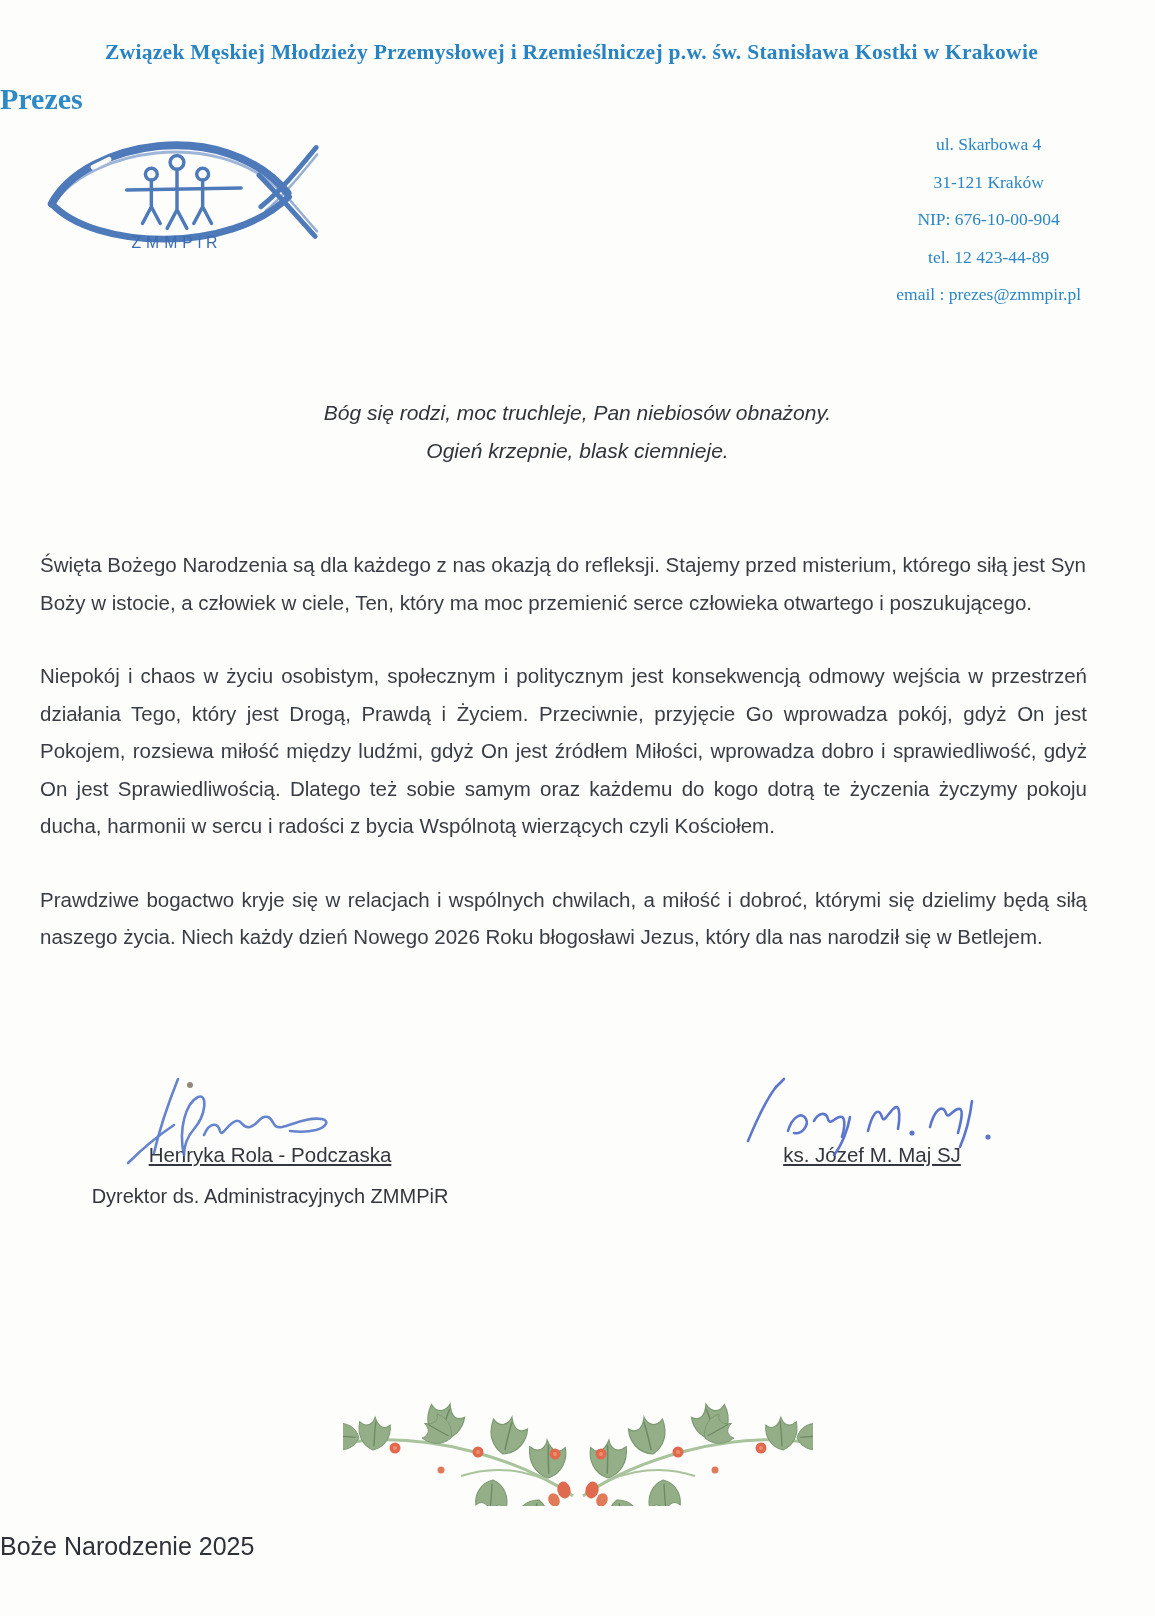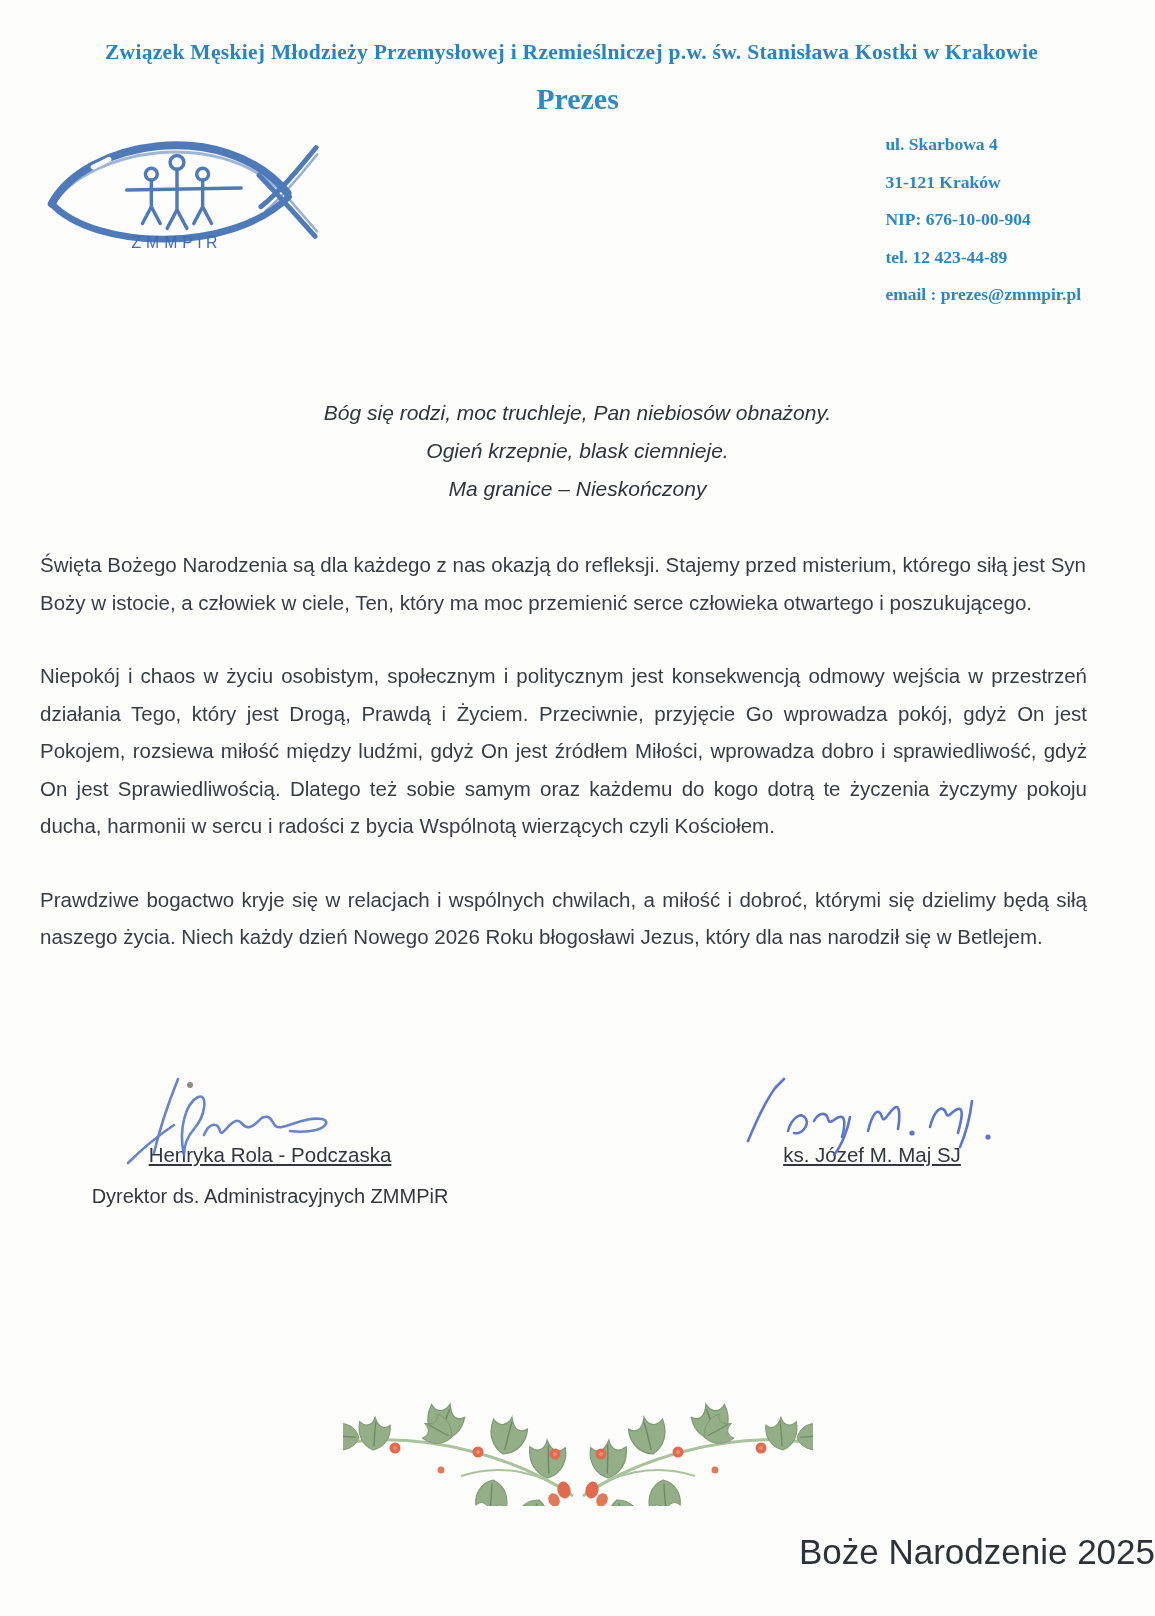--- a/index.html
+++ b/index.html
@@ -20,40 +20,39 @@
     text-align: center;
     font-family: "Liberation Serif", "DejaVu Serif", serif;
     font-weight: bold;
     font-size: 21.5px;
     letter-spacing: 0.3px;
     color: #2883c2;
   }
   .role-title {
     position: absolute;
     top: 82px; left: 0; right: 0;
-    text-align: center;
     font-family: "Liberation Serif", "DejaVu Serif", serif;
     font-weight: bold;
     font-size: 30px;
     color: #2e8ac6;
   }
   
   .logo {
     position: absolute;
     top: 112px; left: 34px;
     width: 285px; height: 148px;
   }
   .logo svg { width: 100%; height: 100%; }
   
   .contact {
     position: absolute;
     top: 126px; right: 74px;
-    text-align: left;
+    text-align: center;
     font-family: "Liberation Serif", "DejaVu Serif", serif;
-    font-weight: bold;
+    font-weight: normal;
     font-size: 17.5px;
     line-height: 37.5px;
     color: #2a86c4;
   }
   
   .quote {
     position: absolute;
     top: 394px; left: 0; right: 0;
     text-align: center;
     font-style: italic;
@@ -87,22 +86,22 @@
   .holly {
     position: absolute;
     top: 1388px; left: 0; right: 0;
     text-align: center;
   }
   .holly svg { width: 470px; height: 118px; }
   
   .footer-title {
     position: absolute;
     top: 1532px; left: 0; right: 0;
-    text-align: right;
-    font-size: 35px;
+    text-align: left;
+    font-size: 25px;
     color: #2d3238;
   }
 </style>
 </head>
 <body>
 
 <div class="org-title">Związek Męskiej Młodzieży Przemysłowej i Rzemieślniczej p.w. św. Stanisława Kostki w Krakowie</div>
 <div class="role-title">Prezes</div>
 
 <div class="logo">
@@ -139,21 +138,20 @@
   <div>ul. Skarbowa 4</div>
   <div>31-121 Kraków</div>
   <div>NIP: 676-10-00-904</div>
   <div>tel. 12 423-44-89</div>
   <div>email : prezes@zmmpir.pl</div>
 </div>
 
 <div class="quote">
   <div>Bóg się rodzi, moc truchleje, Pan niebiosów obnażony.</div>
   <div>Ogień krzepnie, blask ciemnieje.</div>
-  <div>Ma granice – Nieskończony</div>
 </div>
 
 <div class="letter-body">
   <p>Święta Bożego Narodzenia są dla każdego z nas okazją do refleksji. Stajemy przed misterium, którego siłą jest Syn Boży w istocie, a człowiek w ciele, Ten, który ma moc przemienić serce człowieka otwartego i poszukującego.</p>
   <p class="justify">Niepokój i chaos w życiu osobistym, społecznym i politycznym jest konsekwencją odmowy wejścia w przestrzeń działania Tego, który jest Drogą, Prawdą i Życiem. Przeciwnie, przyjęcie Go wprowadza pokój, gdyż On jest Pokojem, rozsiewa miłość między ludźmi, gdyż On jest źródłem Miłości, wprowadza dobro i sprawiedliwość, gdyż On jest Sprawiedliwością. Dlatego też sobie samym oraz każdemu do kogo dotrą te życzenia życzymy pokoju ducha, harmonii w sercu i radości z bycia Wspólnotą wierzących czyli Kościołem.</p>
   <p class="justify">Prawdziwe bogactwo kryje się w relacjach i wspólnych chwilach, a miłość i dobroć, którymi się dzielimy będą siłą naszego życia. Niech każdy dzień Nowego 2026 Roku błogosławi Jezus, który dla nas narodził się w Betlejem.</p>
 </div>
 
 <div class="sig-block sig-left">
   <svg class="sig-ink sig-ink-left" viewBox="0 0 230 100" aria-hidden="true">

